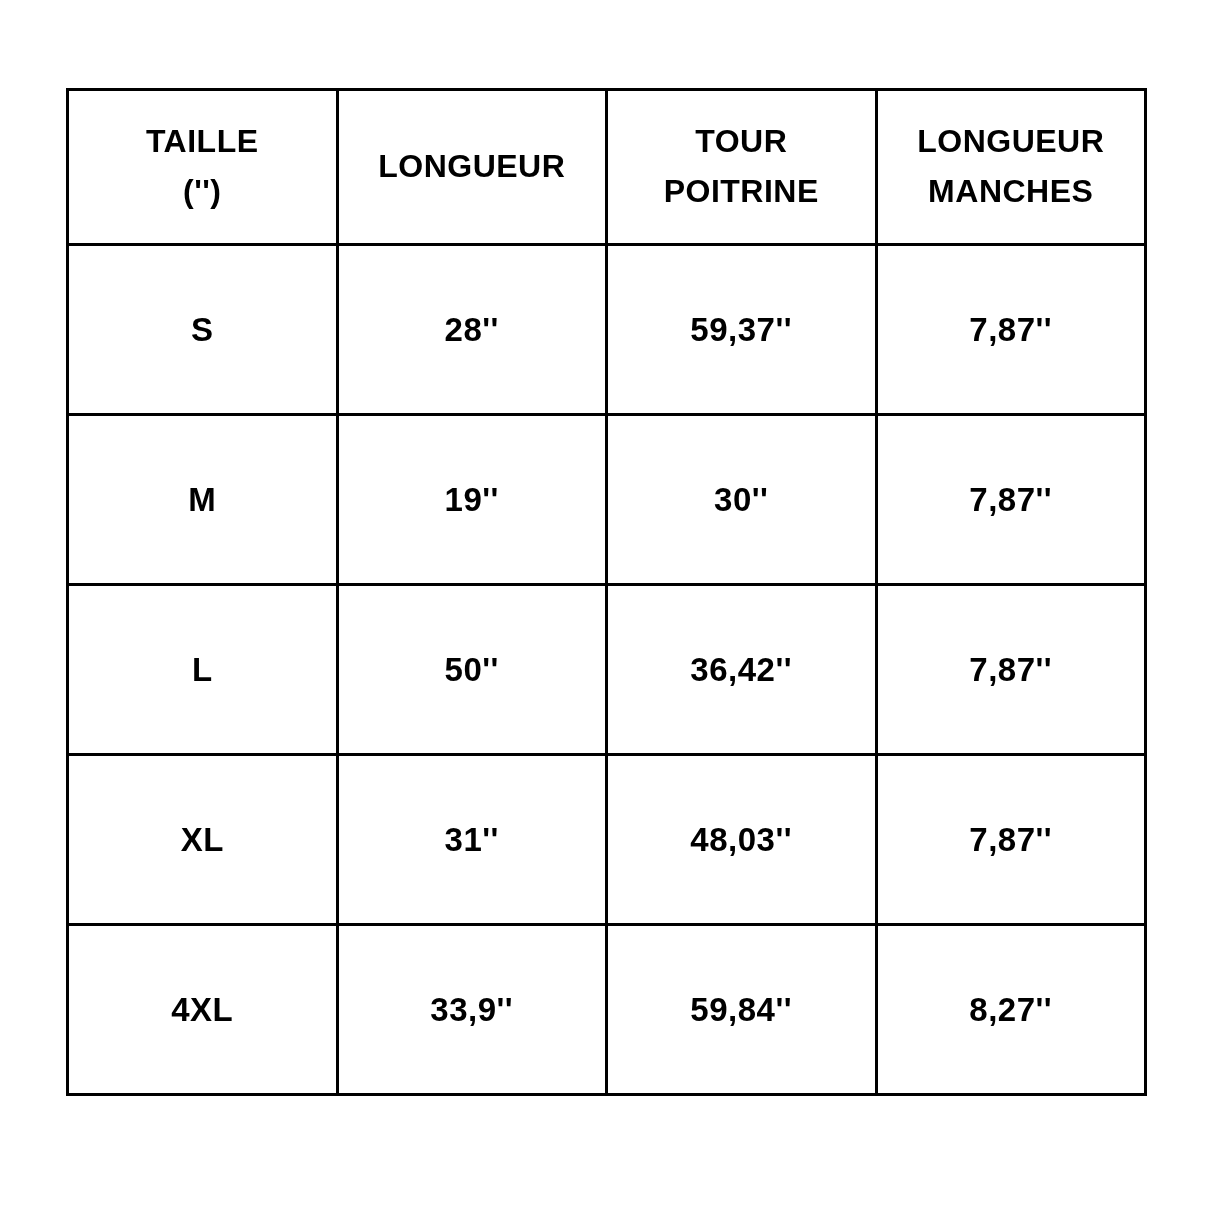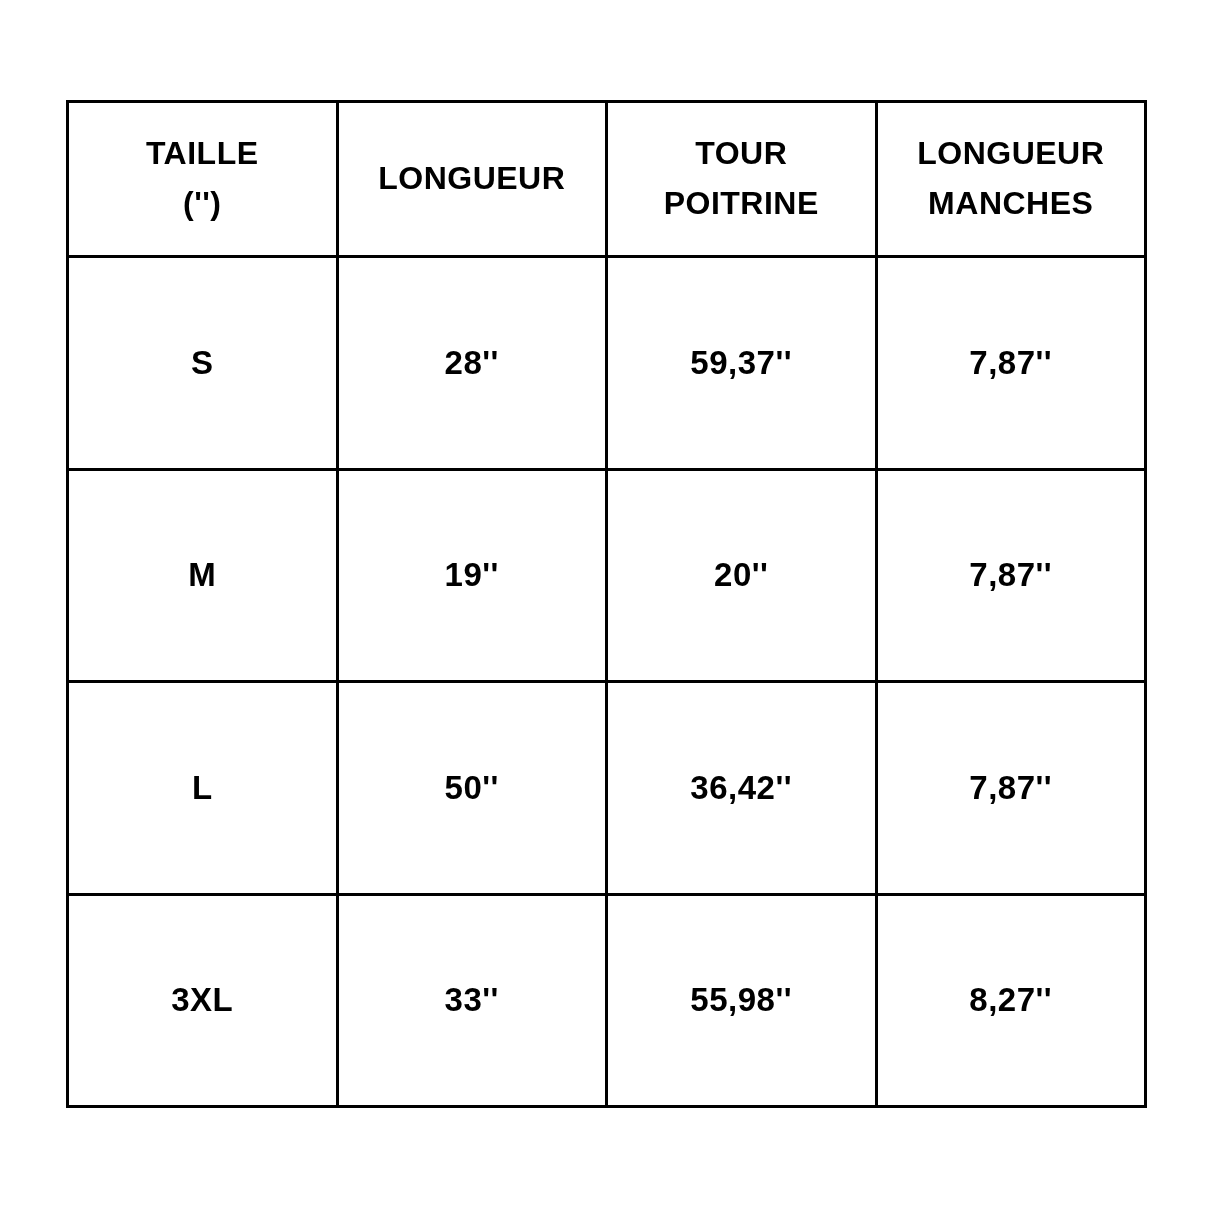--- a/index.html
+++ b/index.html
@@ -11,21 +11,21 @@
   }
   .canvas {
     position: relative;
     width: 1214px;
     height: 1214px;
     background: #ffffff;
   }
   table.size-chart {
     position: absolute;
     left: 66px;
-    top: 100px;
+    top: 88px;
     width: 1081px;
     height: 1008px;
     border-collapse: collapse;
     table-layout: fixed;
     background: #ffffff;
   }
   table.size-chart th,
   table.size-chart td {
     border: 3px solid #000000;
     text-align: center;
@@ -95,21 +95,21 @@
           </td>
       </tr>
       <tr>
         <td>
             <span class="cellval">M</span>
           </td>
         <td>
             <span class="cellval">19''</span>
           </td>
         <td>
-            <span class="cellval">20''</span>
+            <span class="cellval">30''</span>
           </td>
         <td>
             <span class="cellval">7,87''</span>
           </td>
       </tr>
       <tr>
         <td>
             <span class="cellval">L</span>
           </td>
         <td>
@@ -117,27 +117,41 @@
           </td>
         <td>
             <span class="cellval">36,42''</span>
           </td>
         <td>
             <span class="cellval">7,87''</span>
           </td>
       </tr>
       <tr>
         <td>
-            <span class="cellval">3XL</span>
+            <span class="cellval">XL</span>
           </td>
         <td>
-            <span class="cellval">33''</span>
+            <span class="cellval">31''</span>
           </td>
         <td>
-            <span class="cellval">55,98''</span>
+            <span class="cellval">48,03''</span>
+          </td>
+        <td>
+            <span class="cellval">7,87''</span>
+          </td>
+      </tr>
+      <tr>
+        <td>
+            <span class="cellval">4XL</span>
+          </td>
+        <td>
+            <span class="cellval">33,9''</span>
+          </td>
+        <td>
+            <span class="cellval">59,84''</span>
           </td>
         <td>
             <span class="cellval">8,27''</span>
           </td>
       </tr>
     </tbody>
   </table>
 </div>
 
 </body></html>

